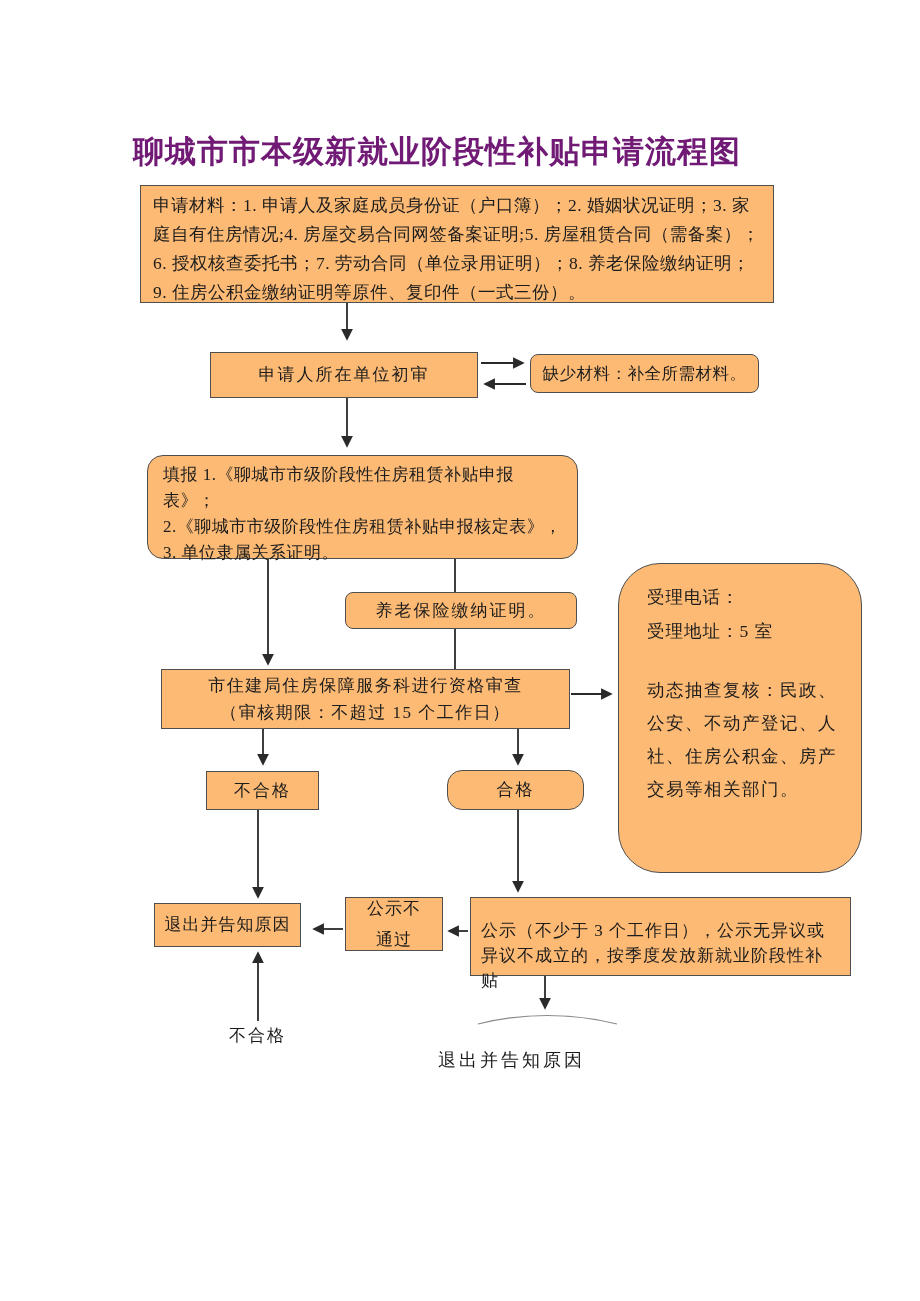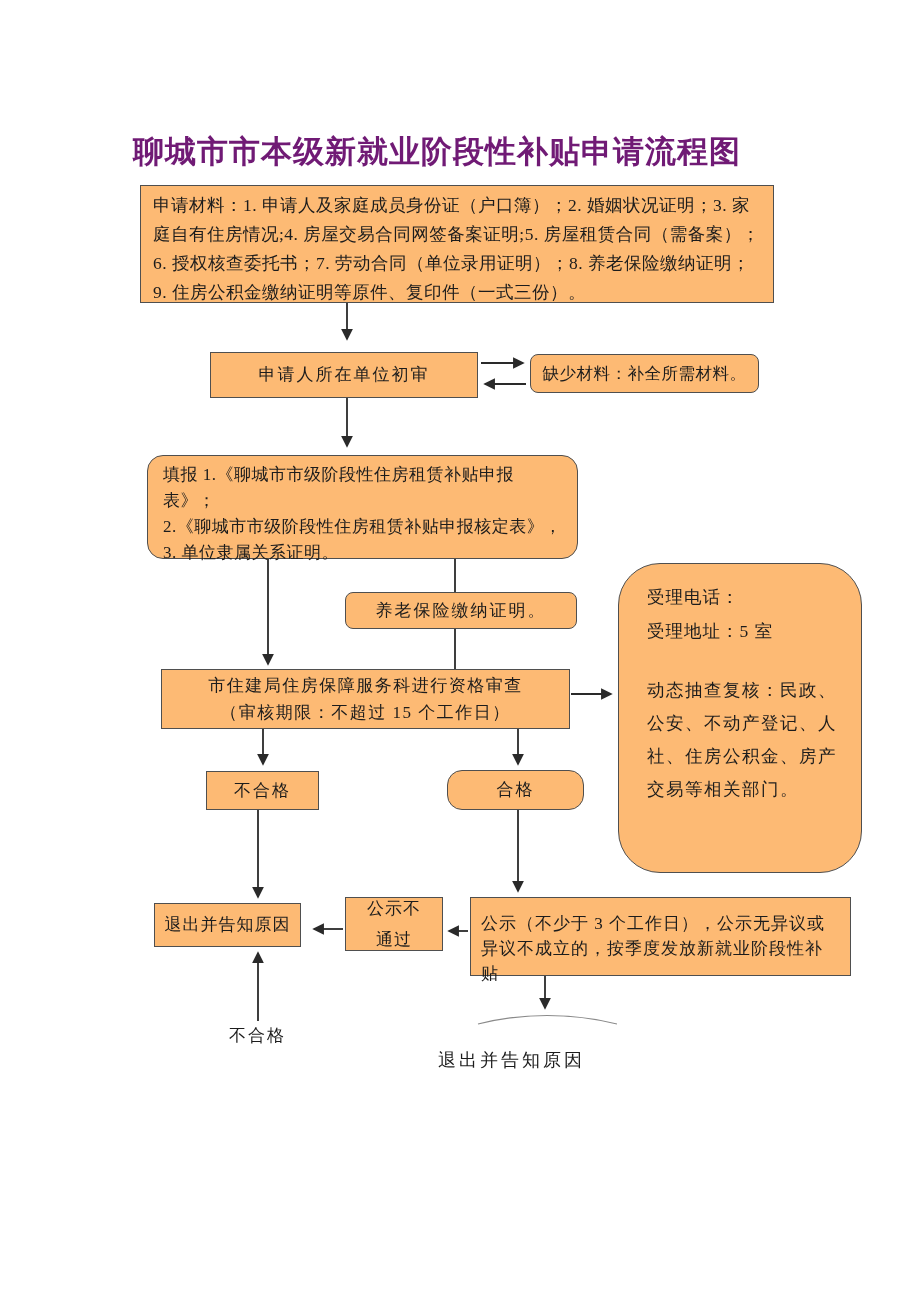--- a/index.html
+++ b/index.html
@@ -31,21 +31,21 @@
   .fill-forms{left:147px; top:455px; width:431px; height:104px; border-radius:16px; padding:6px 15px; font-size:17px; line-height:26px; letter-spacing:0.5px;}
   .data-missing{left:345px; top:592px; width:232px; height:37px; border-radius:8px; letter-spacing:2px;}
   .qualification{left:161px; top:669px; width:409px; height:60px; line-height:27px; letter-spacing:1.5px;}
   .contact{left:618px; top:535px; width:244px; height:310px; border-radius:42px; padding:16px 24px 0 28px; font-size:17.5px;margin-top:28px;}
   .contact .line{line-height:34px;}
   .contact .units{margin-top:26px; line-height:33px; text-align:justify; letter-spacing:1.5px;}
   .fail{left:206px; top:771px; width:113px; height:39px; letter-spacing:2px;}
   .pass{left:447px; top:770px; width:137px; height:40px; letter-spacing:2px;border-radius:15px;}
   .exit{left:154px; top:903px; width:147px; height:44px; letter-spacing:1px;}
   .publicity-fail{left:345px; top:897px; width:98px; height:54px; line-height:31px; letter-spacing:1px;}
-  .publicity{left:470px; top:897px; width:381px; height:79px; padding:13px 10px; line-height:25px; letter-spacing:1px;}
+  .publicity{left:470px; top:897px; width:381px; height:79px; padding:20px 10px; line-height:25px; letter-spacing:1px;}
   .floating-label{position:absolute; background:transparent; border:none; white-space:nowrap;}
   .recheck{left:438px; top:1048px; font-size:18px; letter-spacing:3px;}
   .bottom-fail{left:229px; top:1024px; font-size:17px; letter-spacing:2px;}
 </style>
 </head>
 <body>
 
 <div class="page">
 
   <h1 class="title">聊城市市本级新就业阶段性补贴申请流程图</h1>

